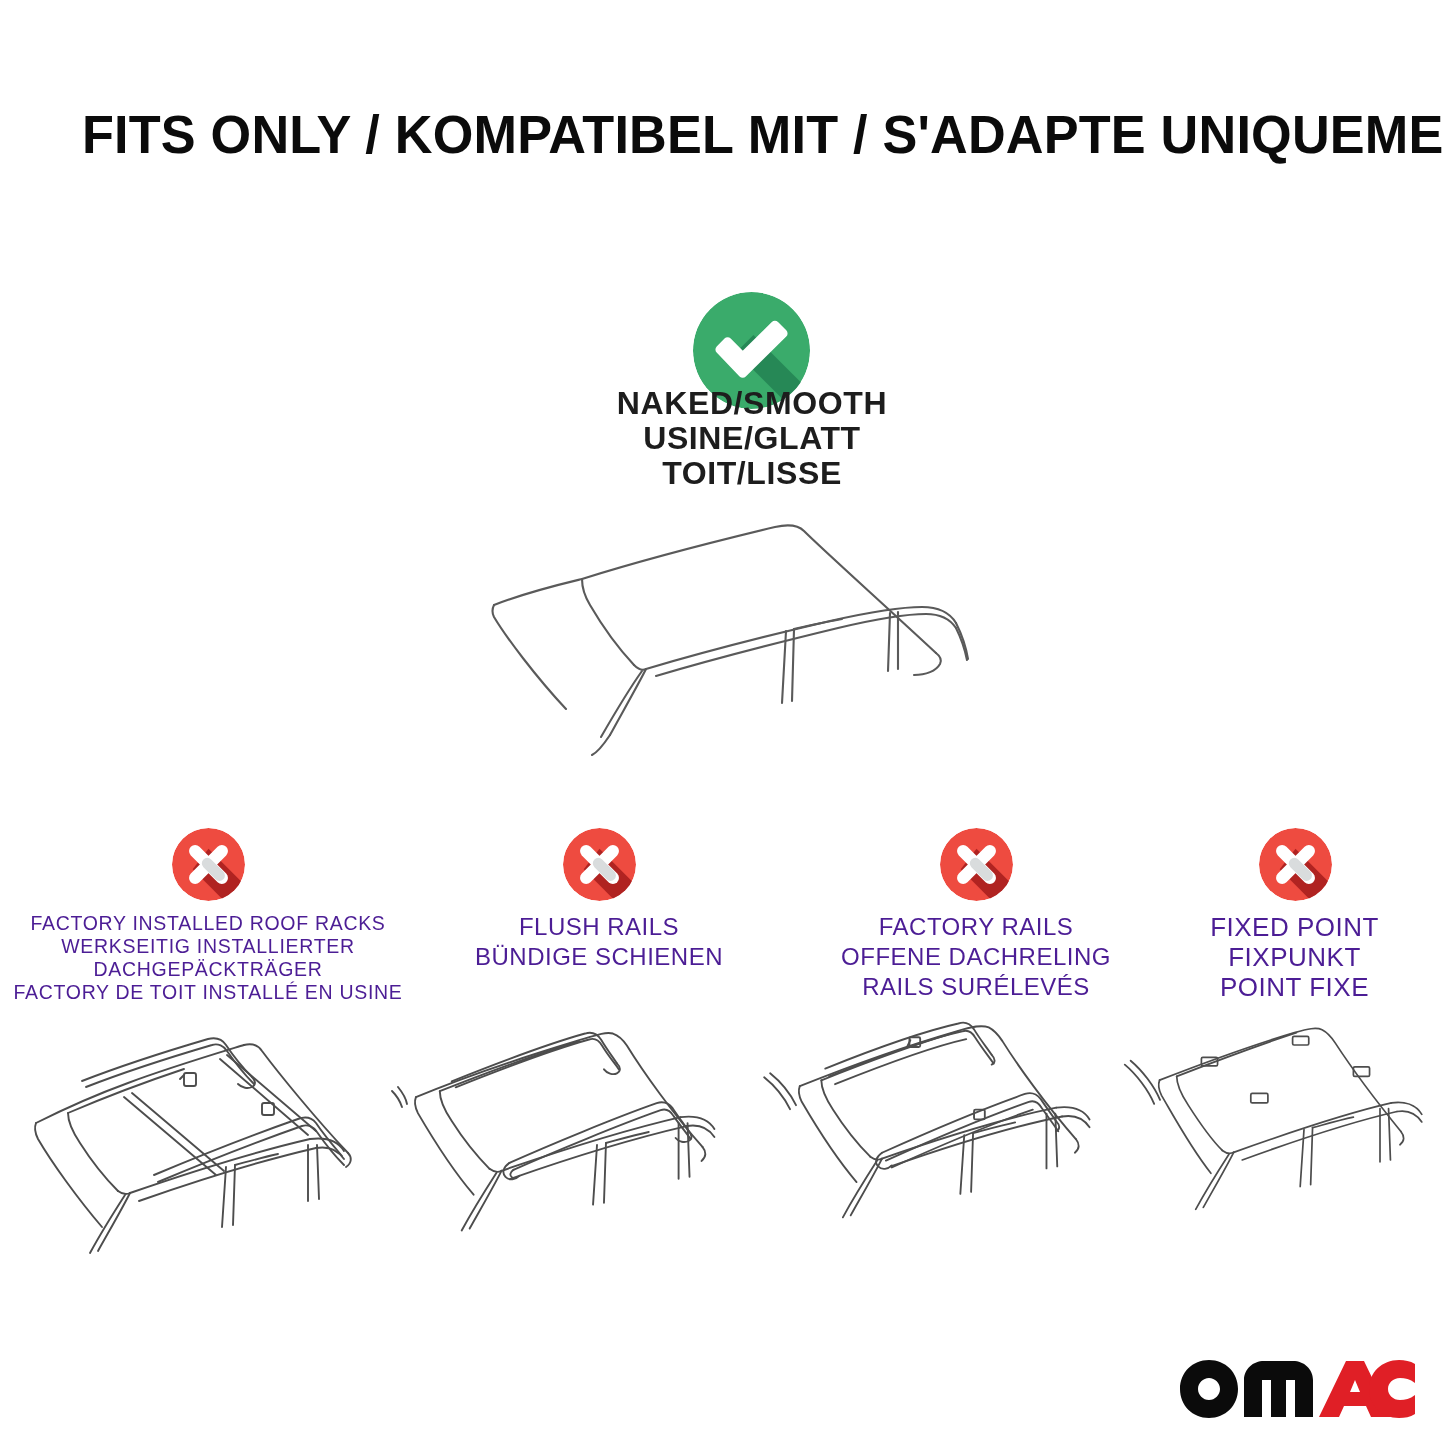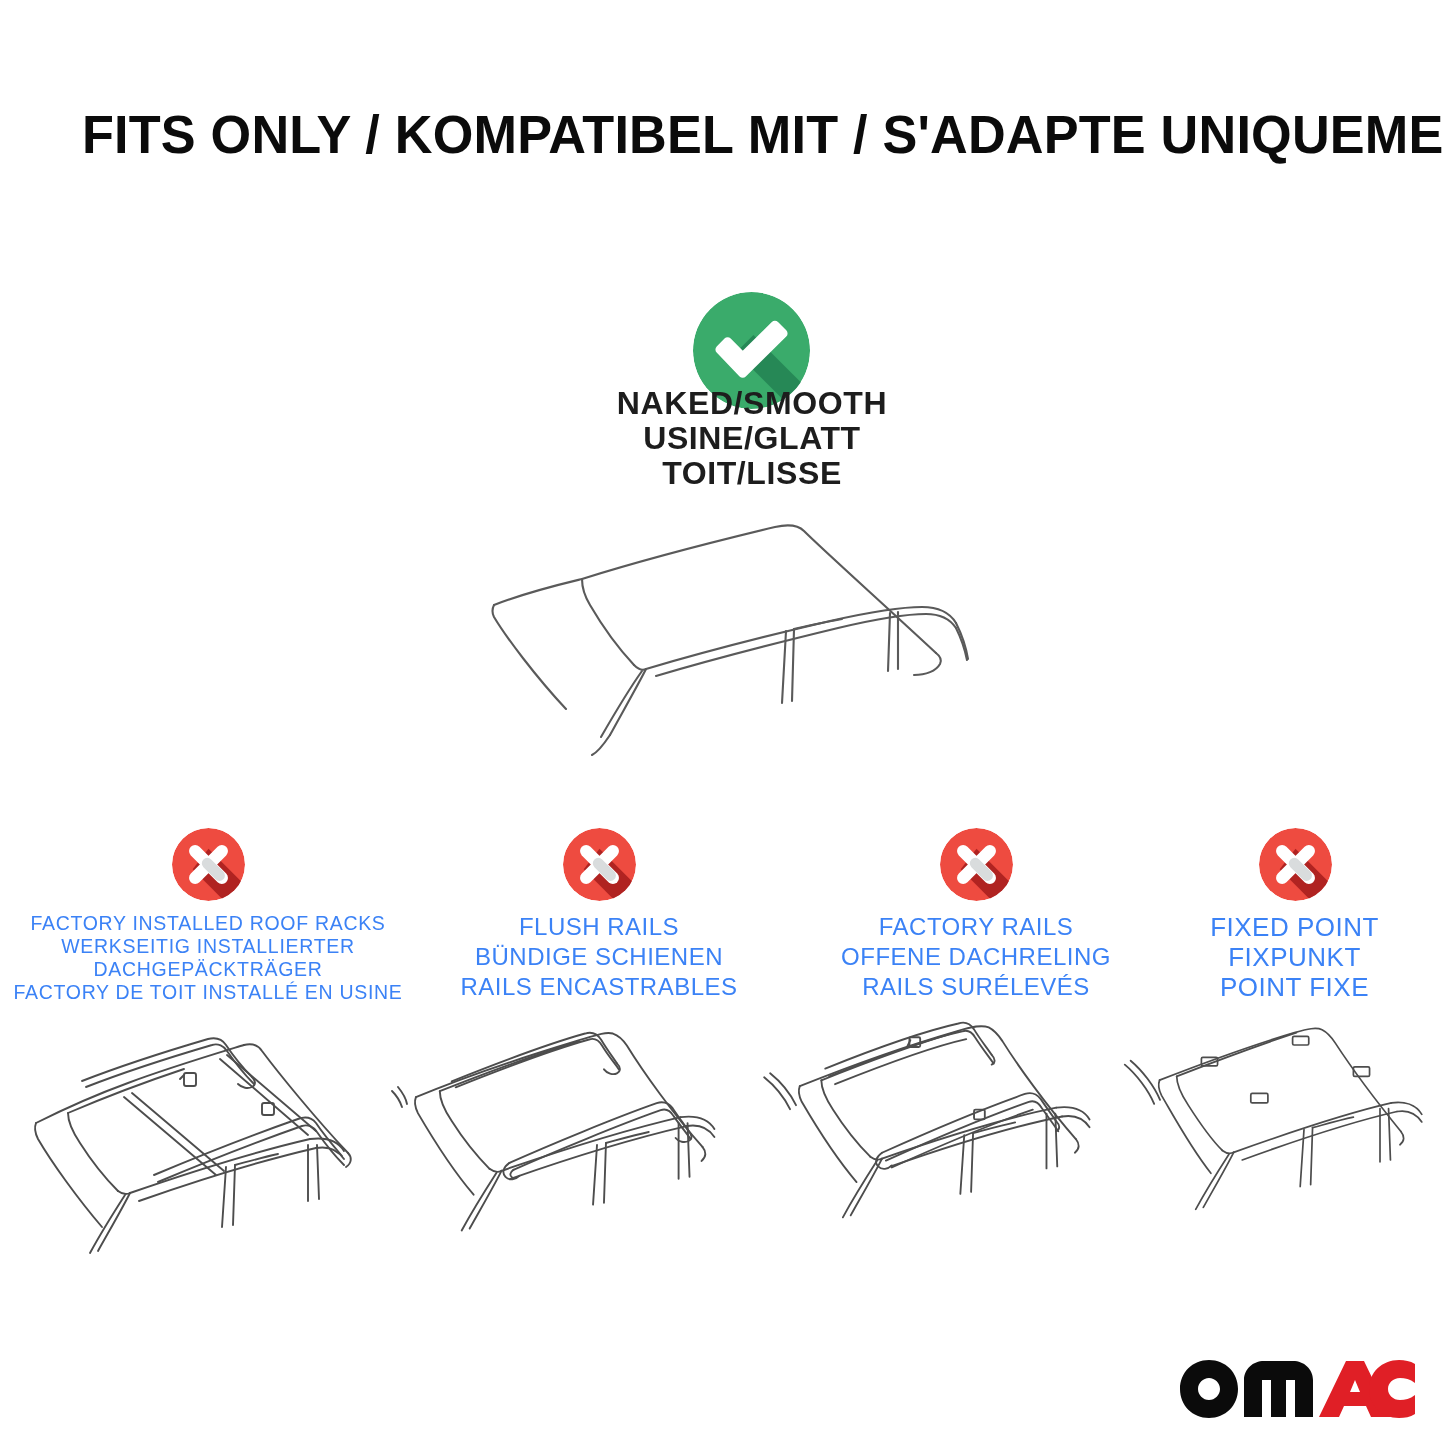--- a/index.html
+++ b/index.html
@@ -108,21 +108,21 @@
     height: 73px;
     left: 50%;
     margin-left: -36px;
   }
 
   .col .caption {
     position: absolute;
     top: 92px;
     width: 100%;
     text-align: center;
-    color: #3b82f6;
+    color: #4c1d95;
     font-weight: 400;
   }
   .col .caption div { white-space: nowrap; }
 
   
   .col-0 .caption { font-size: 19.5px; line-height: 23px; letter-spacing: 0.7px; }
   .col-1 .caption,
   .col-2 .caption { font-size: 24px; line-height: 30px; letter-spacing: 0.5px; }
   .col-3 .caption { font-size: 26px; line-height: 30px; letter-spacing: 0.5px; }
 
@@ -285,21 +285,20 @@
             <path d="M38 38 L82 82" stroke="#ffffff" stroke-width="20"></path>
             <path d="M82 38 L38 82" stroke="#ffffff" stroke-width="20"></path>
             <path d="M58 58 L78 78" stroke="#d9dcdd" stroke-width="18" stroke-linecap="round"></path>
           </g>
         </svg>
       </div>
 
       <div class="caption">
         <div>FLUSH RAILS</div>
         <div>BÜNDIGE SCHIENEN</div>
-        <div>RAILS ENCASTRABLES</div>
       </div>
 
       <div class="art">
         <svg viewBox="0 0 400 250" xmlns="http://www.w3.org/2000/svg">
           <g fill="none" stroke="#4d4d4d" stroke-width="1.9" stroke-linecap="round" stroke-linejoin="round">
 
             <path d="M16 82 C54 66 110 46 176 26 C196 20 206 16 214 18 C220 20 224 24 228 30
                      C244 56 274 98 304 132"></path>
             <path d="M304 132 C308 137 308 142 303 146"></path>
             <path d="M40 76 C80 60 140 38 180 26"></path>

